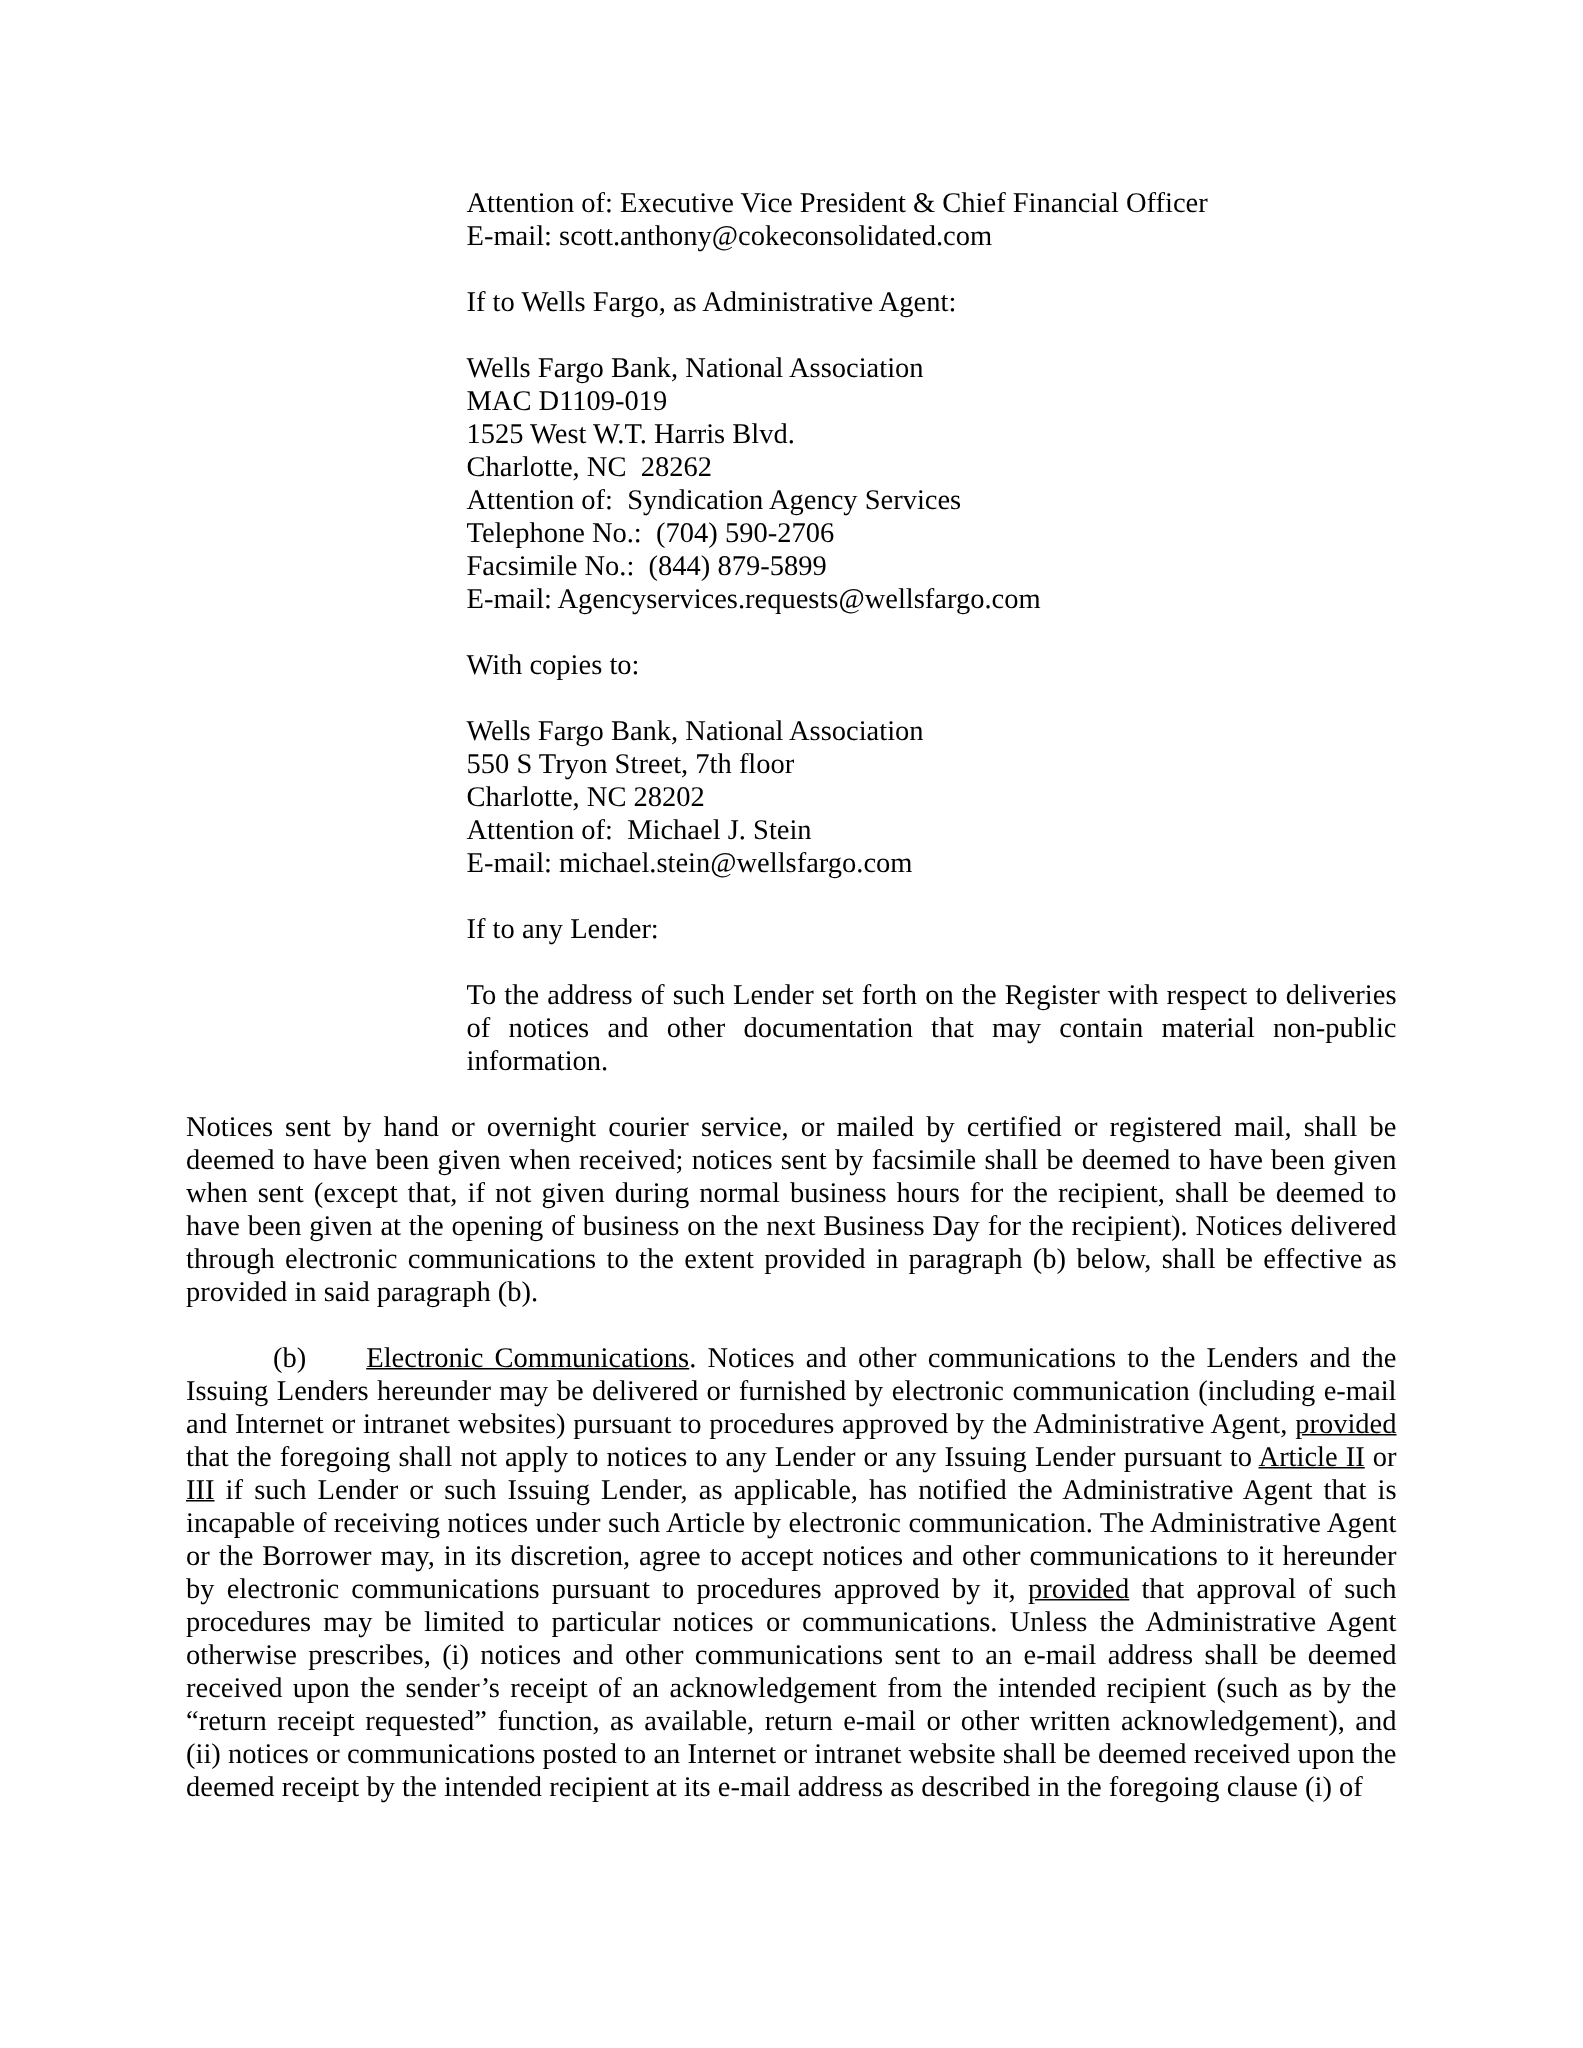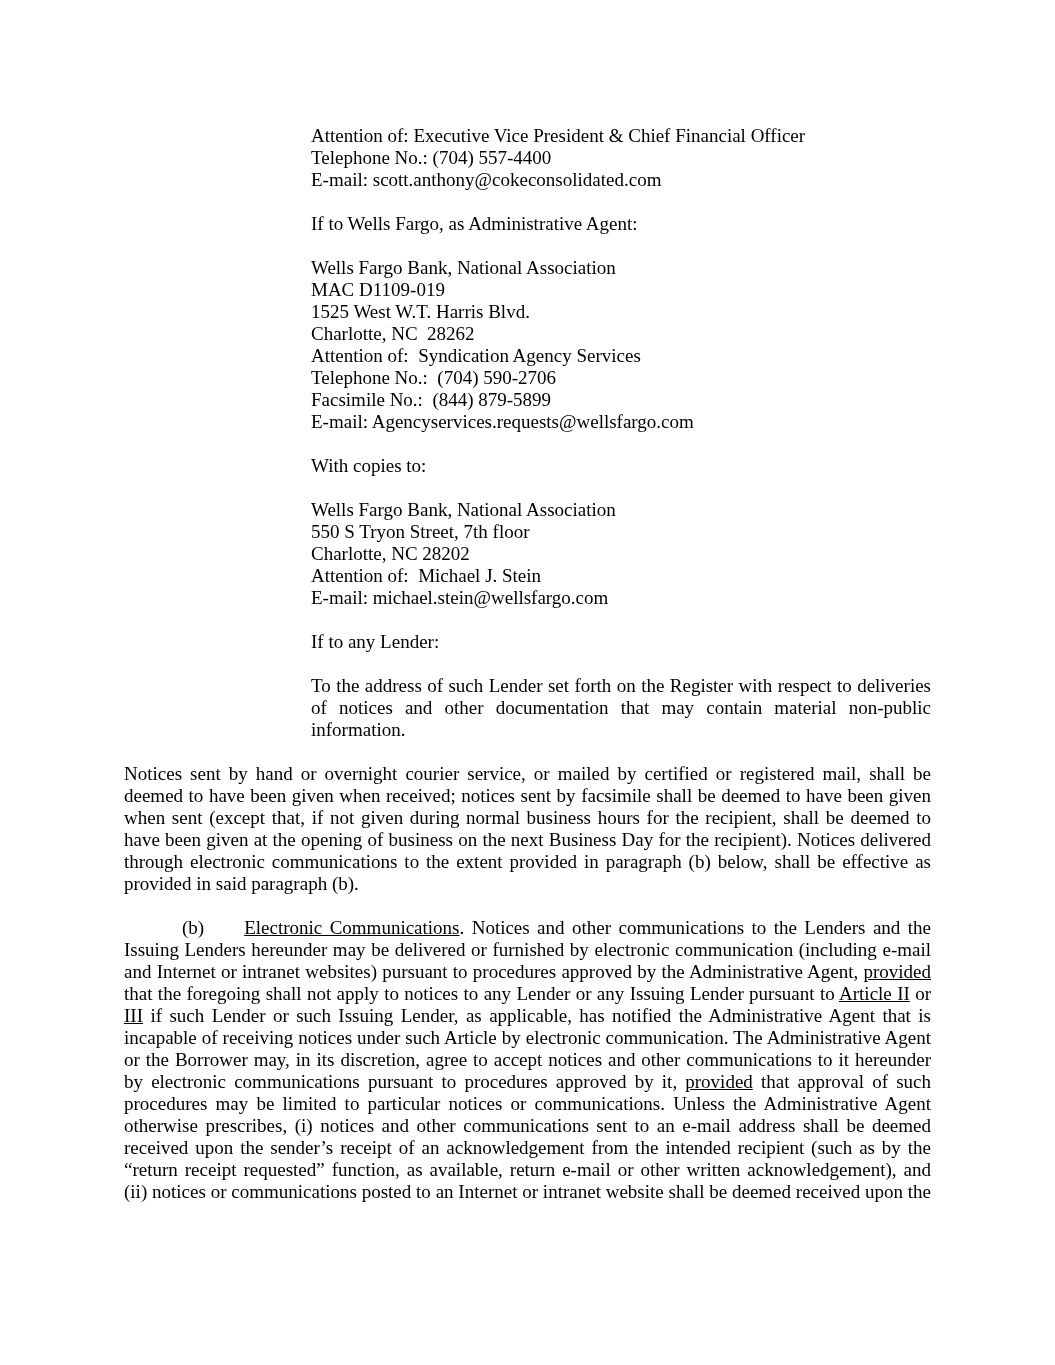--- a/index.html
+++ b/index.html
@@ -39,21 +39,20 @@
 </style>
 </head>
 <body>
 
 <div class="page">
   <div class="content">
 
     <div class="indent">
       <div>
         <div class="line">Attention of: Executive Vice President &amp; Chief Financial Officer</div>
-        <div class="line">Telephone No.: (704) 557-4400</div>
         <div class="line">E-mail: scott.anthony@cokeconsolidated.com</div>
       </div>
 
       <div class="gap"></div>
 
       <div class="line">If to Wells Fargo, as Administrative Agent:</div>
 
       <div class="gap"></div>
 
       <div>

